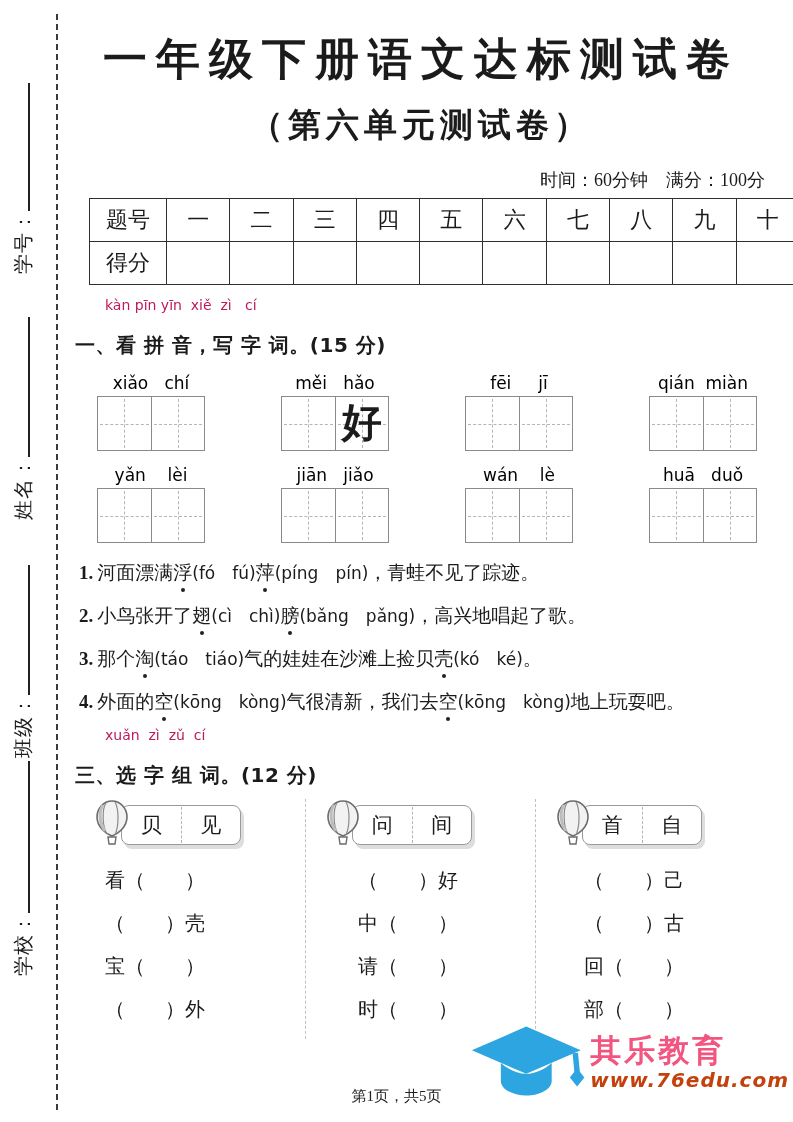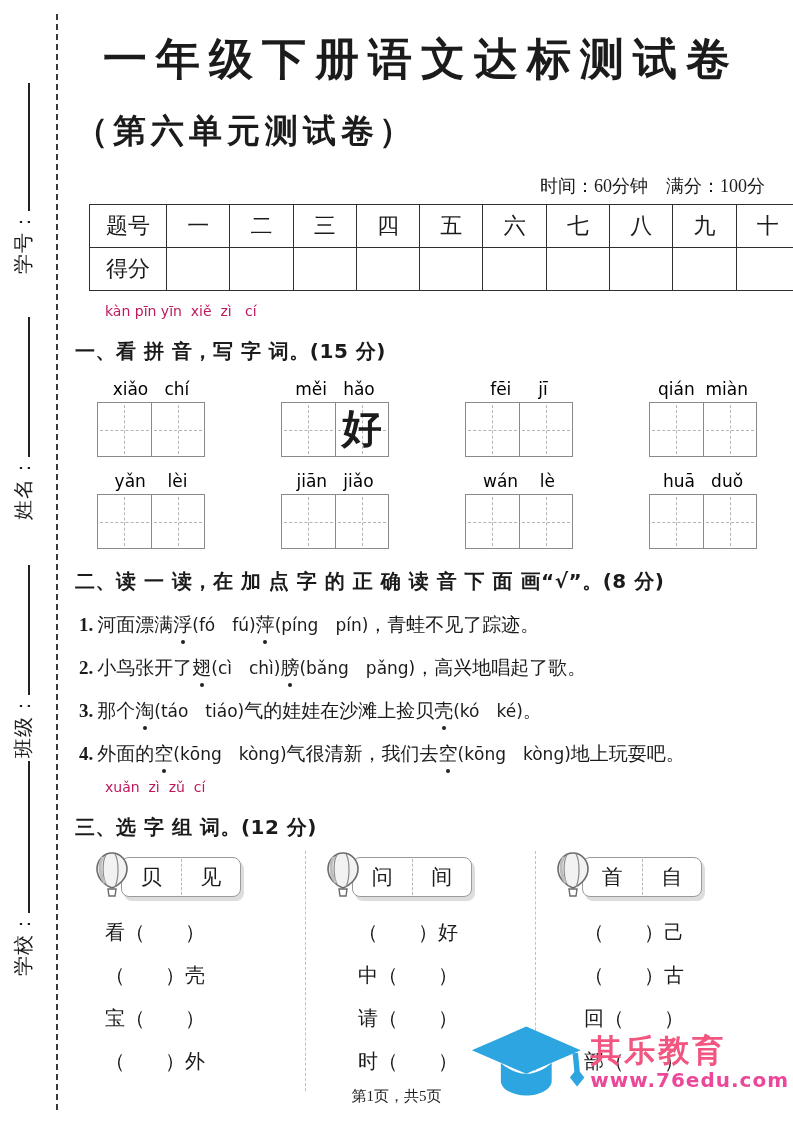--- a/index.html
+++ b/index.html
@@ -14,21 +14,21 @@
     position:absolute; left:10px; transform-origin:0 0; transform:rotate(-90deg);
     white-space:nowrap; font-size:20px; color:#1b1b1b; letter-spacing:1px;
   }
   .side-unit .fill-line{display:inline-block; height:4px; border-bottom:2px solid #222; vertical-align:baseline;}
   .su0{top:274px}.su1{top:520px}.su2{top:758px}.su3{top:976px}
   .su0 .fill-line{width:128px}.su1 .fill-line{width:140px}.su2 .fill-line{width:130px}.su3 .fill-line{width:152px}
 
   
   .content{position:absolute; left:75px; top:0; width:692px;}
   .title{margin:30px 0 0 0; text-align:center; font-size:44px; font-weight:bold; letter-spacing:9px;}
-  .subtitle{margin:20px 0 0 0; font-size:33px; font-weight:bold; letter-spacing:5px;}
+  .subtitle{margin:14px 0 0 0; text-align:center; font-size:33px; font-weight:bold; letter-spacing:5px;}
   .meta{margin-top:20px; text-align:right; font-size:18px; padding-right:2px;}
 
   
   table.score{border-collapse:collapse; margin:6px 0 0 14px; width:784px; table-layout:fixed;}
   table.score td{border:1.5px solid #2f2f2f; height:42px; text-align:center; font-size:22px; padding:0;}
   table.score td.first{width:76px;}
   table.score td.last{width:72px;}
 
   
   .sec-pinyin{margin:12px 0 0 30px; font-family:"DejaVu Sans", sans-serif; font-size:14px; color:#be185d; white-space:pre;}
@@ -188,21 +188,20 @@
               <div class="tian-box">
                 <div class="tian-cell"></div>
                 <div class="tian-cell"></div>
               </div>
             </div>
           </div>
         </div>
     </div>
 
     <div>
-      <div class="sec-heading">二、读 一 读，在 加 点 字 的 正 确 读 音 下 面 画“√”。(8 分)</div>
       <div id="s2-items">
           <div class="q-item"><span class="q-num">1.</span><span class="seg-cn">河面漂满</span><span class="seg-dot">浮</span><span class="seg-py">(fó　fú)</span><span class="seg-dot">萍</span><span class="seg-py">(píng　pín)</span><span class="seg-cn">，青蛙不见了踪迹。</span></div>
           <div class="q-item"><span class="q-num">2.</span><span class="seg-cn">小鸟张开了</span><span class="seg-dot">翅</span><span class="seg-py">(cì　chì)</span><span class="seg-dot">膀</span><span class="seg-py">(bǎng　pǎng)</span><span class="seg-cn">，高兴地唱起了歌。</span></div>
           <div class="q-item"><span class="q-num">3.</span><span class="seg-cn">那个</span><span class="seg-dot">淘</span><span class="seg-py">(táo　tiáo)</span><span class="seg-cn">气的娃娃在沙滩上捡贝</span><span class="seg-dot">壳</span><span class="seg-py">(kó　ké)</span><span class="seg-cn">。</span></div>
           <div class="q-item"><span class="q-num">4.</span><span class="seg-cn">外面的</span><span class="seg-dot">空</span><span class="seg-py">(kōng　kòng)</span><span class="seg-cn">气很清新，我们去</span><span class="seg-dot">空</span><span class="seg-py">(kōng　kòng)</span><span class="seg-cn">地上玩耍吧。</span></div>
         </div>
     </div>
 
     <div>
       <div class="sec-pinyin">xuǎn  zì  zǔ  cí</div>
@@ -273,17 +272,17 @@
 
   <div class="logo">
     <svg class="cap" viewBox="0 0 130 86">
       <polygon id="cap-board" points="62,4 122,30 62,56 2,30" fill="#2da5e0"></polygon>
       <path id="cap-base" d="M34,44 L34,64 C34,73 47,80 62,80 C77,80 90,73 90,64 L90,44 C82,51 72,56 62,56 C52,56 42,51 34,44 Z" fill="#2da5e0"></path>
       <path id="cap-tassel-line" d="M116,33 L118,54" stroke-width="6" fill="none" stroke="#2da5e0"></path>
       <polygon id="cap-tassel-end" points="118,50 126,60 118,70 110,60" fill="#2da5e0"></polygon>
     </svg>
     <div class="logo-text">
       <div class="brand" style="color: rgb(242, 85, 127);">其乐教育</div>
-      <div class="brand-url" style="color: #ec4899;">www.76edu.com</div>
+      <div class="brand-url" style="color: #c2410c; font-style: italic;">www.76edu.com</div>
     </div>
   </div>
 
 </div>
 
 </body></html>

